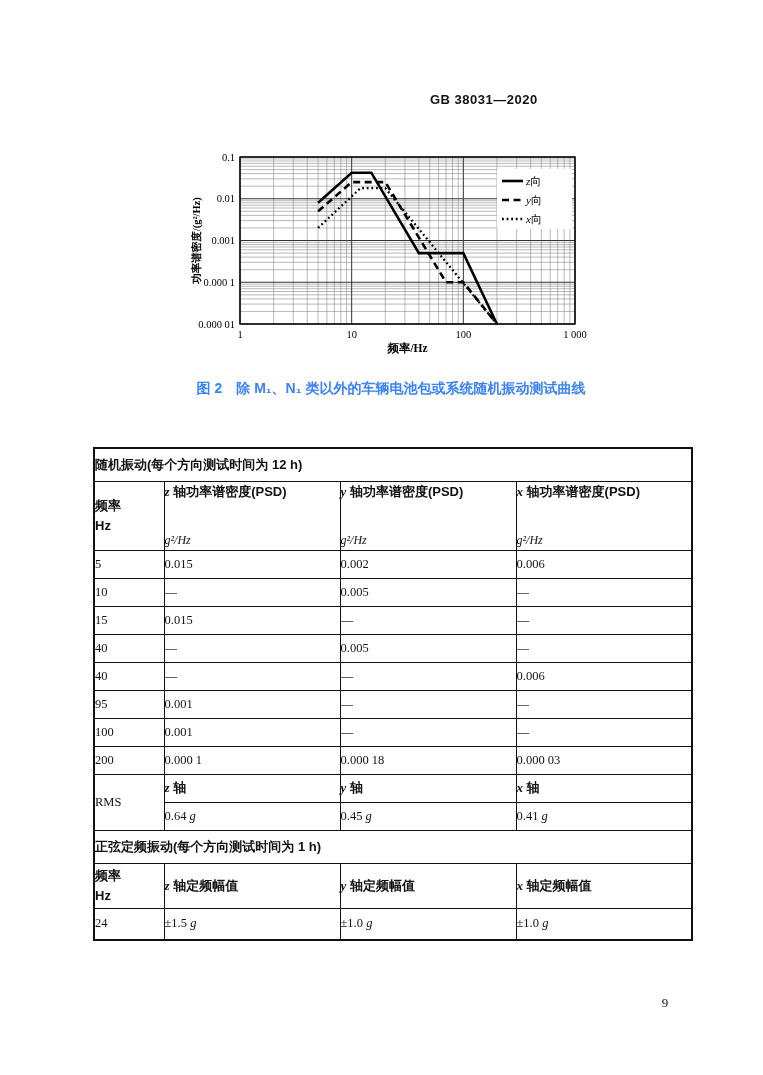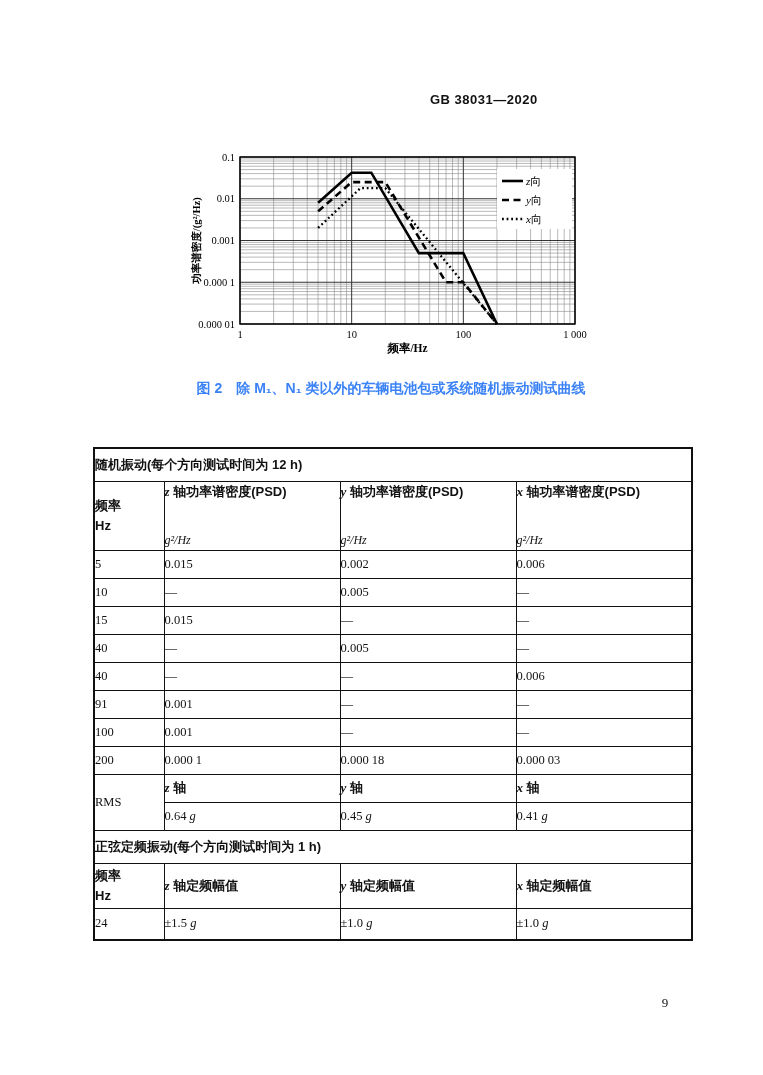--- a/index.html
+++ b/index.html
@@ -214,21 +214,21 @@
       <td>0.005</td>
       <td>—</td>
     </tr>
     <tr class="r-data">
       <td>40</td>
       <td>—</td>
       <td>—</td>
       <td>0.006</td>
     </tr>
     <tr class="r-data">
-      <td>91</td>
+      <td>95</td>
       <td>0.001</td>
       <td>—</td>
       <td>—</td>
     </tr>
     <tr class="r-data">
       <td>100</td>
       <td>0.001</td>
       <td>—</td>
       <td>—</td>
     </tr>

